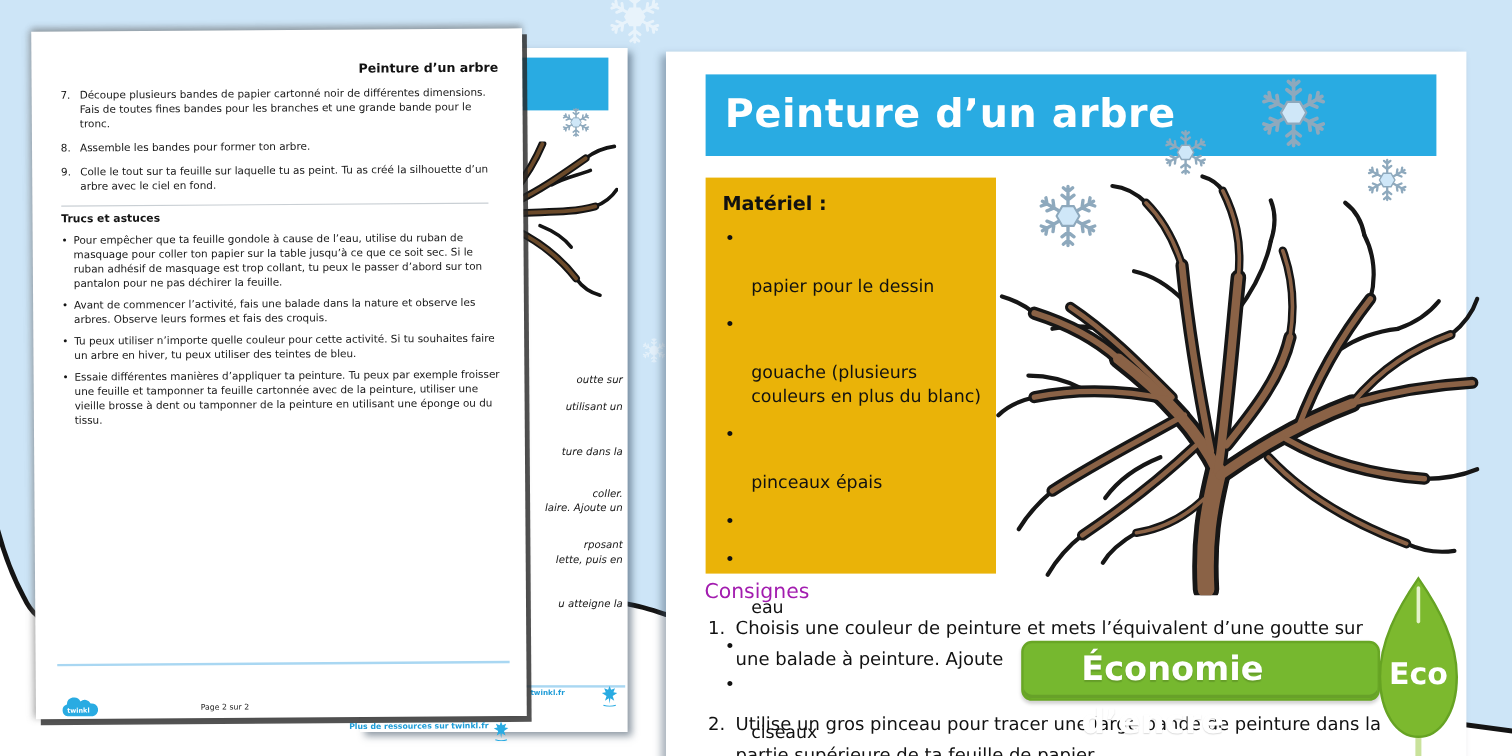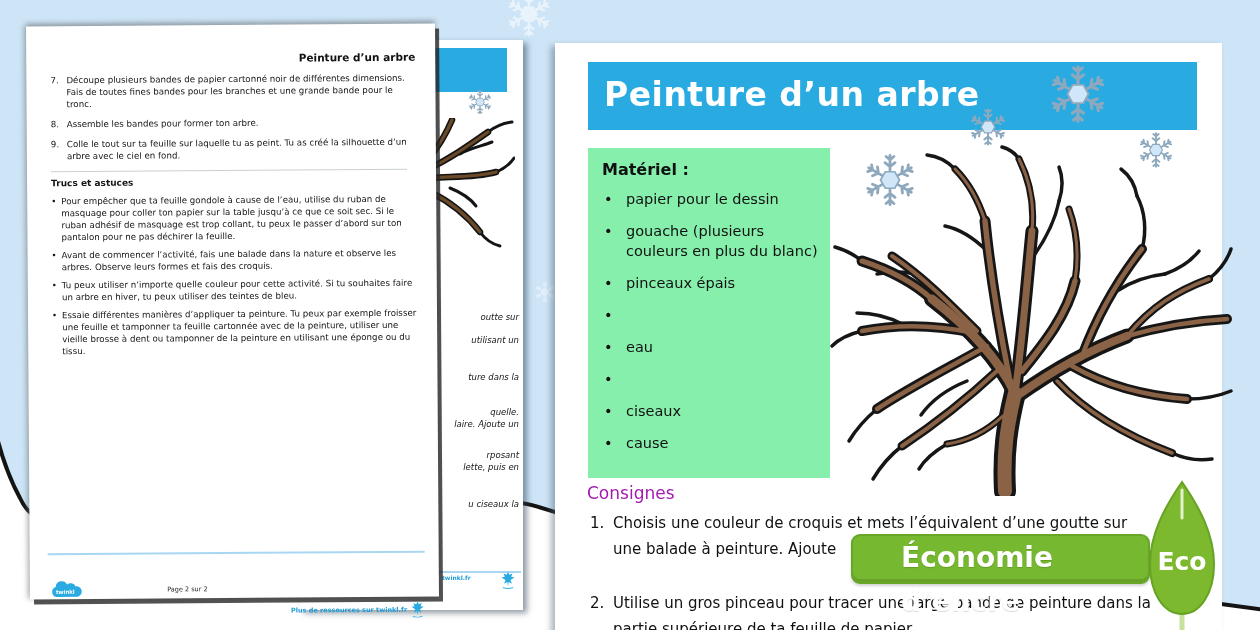--- a/index.html
+++ b/index.html
@@ -40,42 +40,42 @@
   .step-num{width:16px;flex:none;}
   .step-text{width:346px;}
   .p2-divider{border-top:1.5px solid #c9cfd4;margin:9px 22px 5px 0;}
   .tips-heading{font-weight:bold;font-size:9px;margin-bottom:6px;}
   .tip{display:flex;margin-bottom:6px;}
   .tip-bullet{width:10px;flex:none;}
   .tip-text{width:358px;}
   .p2-footer-line{position:absolute;left:18px;right:14px;top:527px;height:2px;background:#a9d7f2;}
   .p2-footer{position:absolute;left:18px;right:14px;top:533px;display:flex;align-items:center;}
   .p2-page-label{flex:1;text-align:center;font-size:6.5px;color:#222;}
-  .p2-site{display:flex;align-items:center;gap:3px;font-size:6.5px;color:#1f9cd7;font-weight:bold;margin-top:44px;}
+  .p2-site{display:flex;align-items:flex-start;gap:3px;font-size:6.5px;color:#1f9cd7;font-weight:bold;margin-top:44px;}
 
   
   .p1s-band{position:absolute;left:0;top:8px;width:207px;height:44px;background:#29abe2;}
   .frag{position:absolute;right:4px;font-size:8.5px;line-height:11px;color:#151515;white-space:nowrap;font-style:italic;}
   .p1s-footer-line{position:absolute;left:120px;top:531px;width:101px;height:2px;background:#a9d7f2;}
   .p1s-url{position:absolute;left:142px;top:534px;font-size:6px;color:#1f9cd7;font-weight:bold;}
   .p1s-leaf{position:absolute;left:200px;top:531px;}
 
   
   .banner{position:absolute;left:33px;top:19px;width:609px;height:68px;background:#29abe2;z-index:1;}
   .banner-title{font-size:33px;font-weight:bold;color:#ffffff;line-height:66px;padding-left:16px;letter-spacing:.5px;}
   .flake{position:absolute;z-index:2;}
   .materials{
-    position:absolute;left:33px;top:105px;width:242px;height:330px;background:#86efac;
+    position:absolute;left:33px;top:105px;width:242px;height:330px;background:#eab308;
     box-sizing:border-box;padding:12px 12px 0 14px;z-index:1;
   }
   .materials h2{margin:0 0 10px 0;font-size:16px;color:#111;}
   .materials ul{list-style:none;margin:0;padding:0;}
   .materials li{display:flex;font-size:14.5px;line-height:20px;margin-bottom:12px;color:#111;}
   .m-bullet{width:22px;flex:none;padding-left:2px;}
-  .m-label{flex:1;}
+  .m-label{flex:1;margin-top:40px;}
   #tree-svg{position:absolute;left:272px;top:98px;z-index:1;}
   .consignes-h{position:absolute;left:32px;top:440px;font-size:17px;font-weight:normal;color:#a21caf;z-index:1;}
   .inst{position:absolute;font-size:15px;line-height:20px;color:#111;white-space:nowrap;z-index:1;}
 
   
   .eco-badge{
     position:absolute;left:296px;top:491px;width:299px;height:50px;z-index:5;
     background:#76b82f;border:2px solid #68a625;border-radius:9px;box-sizing:border-box;
     box-shadow:inset 0 -3px 0 rgba(0,0,0,.12), 0 2px 3px rgba(0,0,0,.18);
     padding-left:32px;
@@ -158,25 +158,25 @@
           <path d="M-4,60 C22,58 44,60 66,54"></path>
         <path d="M-4,72 C18,82 36,96 50,114"></path>
           <path d="M-4,44 C8,30 16,16 22,2"></path>
       </g>
     </g>
   </svg>
 
   <span class="frag" style="top:272px">outte sur</span>
   <span class="frag" style="top:295px">utilisant un</span>
   <span class="frag" style="top:332px">ture dans la</span>
-  <span class="frag" style="top:367px">quelle.</span>
+  <span class="frag" style="top:367px">coller.</span>
   <span class="frag" style="top:379px">laire. Ajoute un</span>
   <span class="frag" style="top:410px">rposant</span>
   <span class="frag" style="top:422px">lette, puis en</span>
-  <span class="frag" style="top:459px">u ciseaux la</span>
+  <span class="frag" style="top:459px">u atteigne la</span>
 
   <div class="p1s-footer-line"></div>
   <span class="p1s-url">twinkl.fr</span>
   <svg class="p1s-leaf" width="16" height="18">
       <use href="#mapleleaf"></use>
     </svg>
 </div>
 
 <div id="page2" class="sheet">
   <div class="p2-title">Peinture d’un arbre</div>
@@ -356,21 +356,21 @@
         <path d="M230,240 C260,272 300,295 345,312" stroke-width="3.5"></path>
         <path d="M150,190 C120,160 95,135 65,115" stroke-width="4"></path>
         <path d="M176,275 C160,290 140,300 120,303" stroke-width="3"></path>
       </g>
     </g>
   </svg>
 
   <div class="consignes-h">Consignes</div>
 
   <div class="inst" style="left:35px;top:470px">1.</div>
-  <div class="inst" style="left:58px;top:470px">Choisis une couleur de croquis et mets l’équivalent d’une goutte sur</div>
+  <div class="inst" style="left:58px;top:470px">Choisis une couleur de peinture et mets l’équivalent d’une goutte sur</div>
   <div class="inst" style="left:58px;top:496px">une balade à peinture. Ajoute</div>
 
   <div class="inst" style="left:35px;top:550px">2.</div>
   <div class="inst" style="left:58px;top:550px">Utilise un gros pinceau pour tracer une large bande de peinture dans la</div>
   <div class="inst" style="left:58px;top:576px">partie supérieure de ta feuille de papier.</div>
 
   <div class="eco-badge">
     <div class="eco-badge-label">Économie d’encre</div>
   </div>
   <svg id="eco-leaf" width="70" height="195" viewBox="0 0 70 195">

